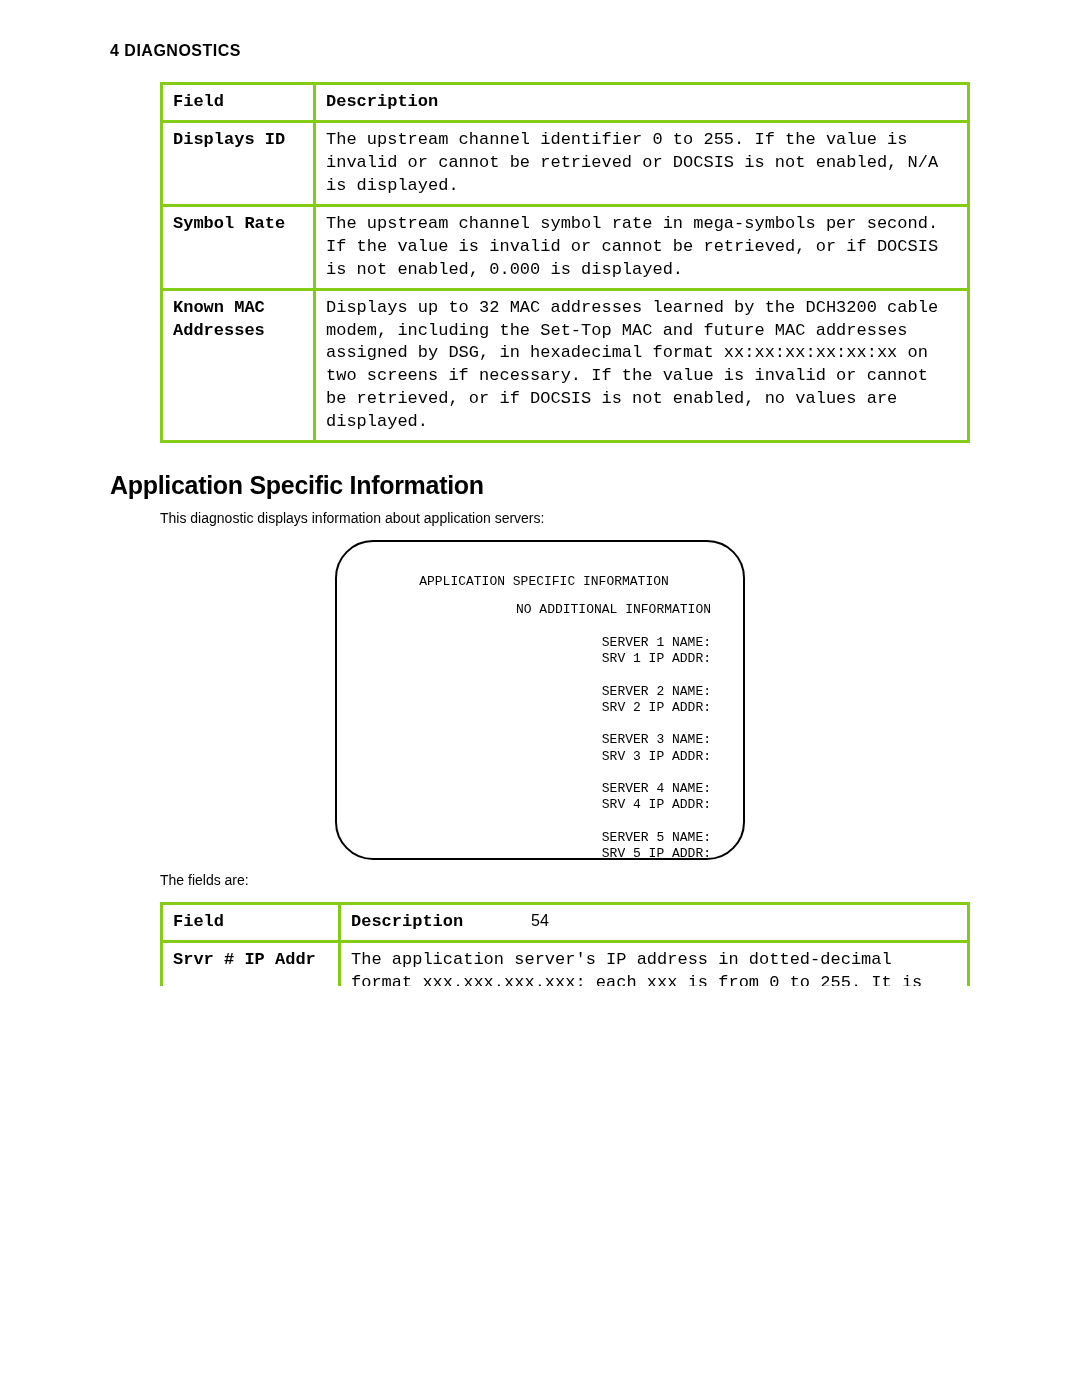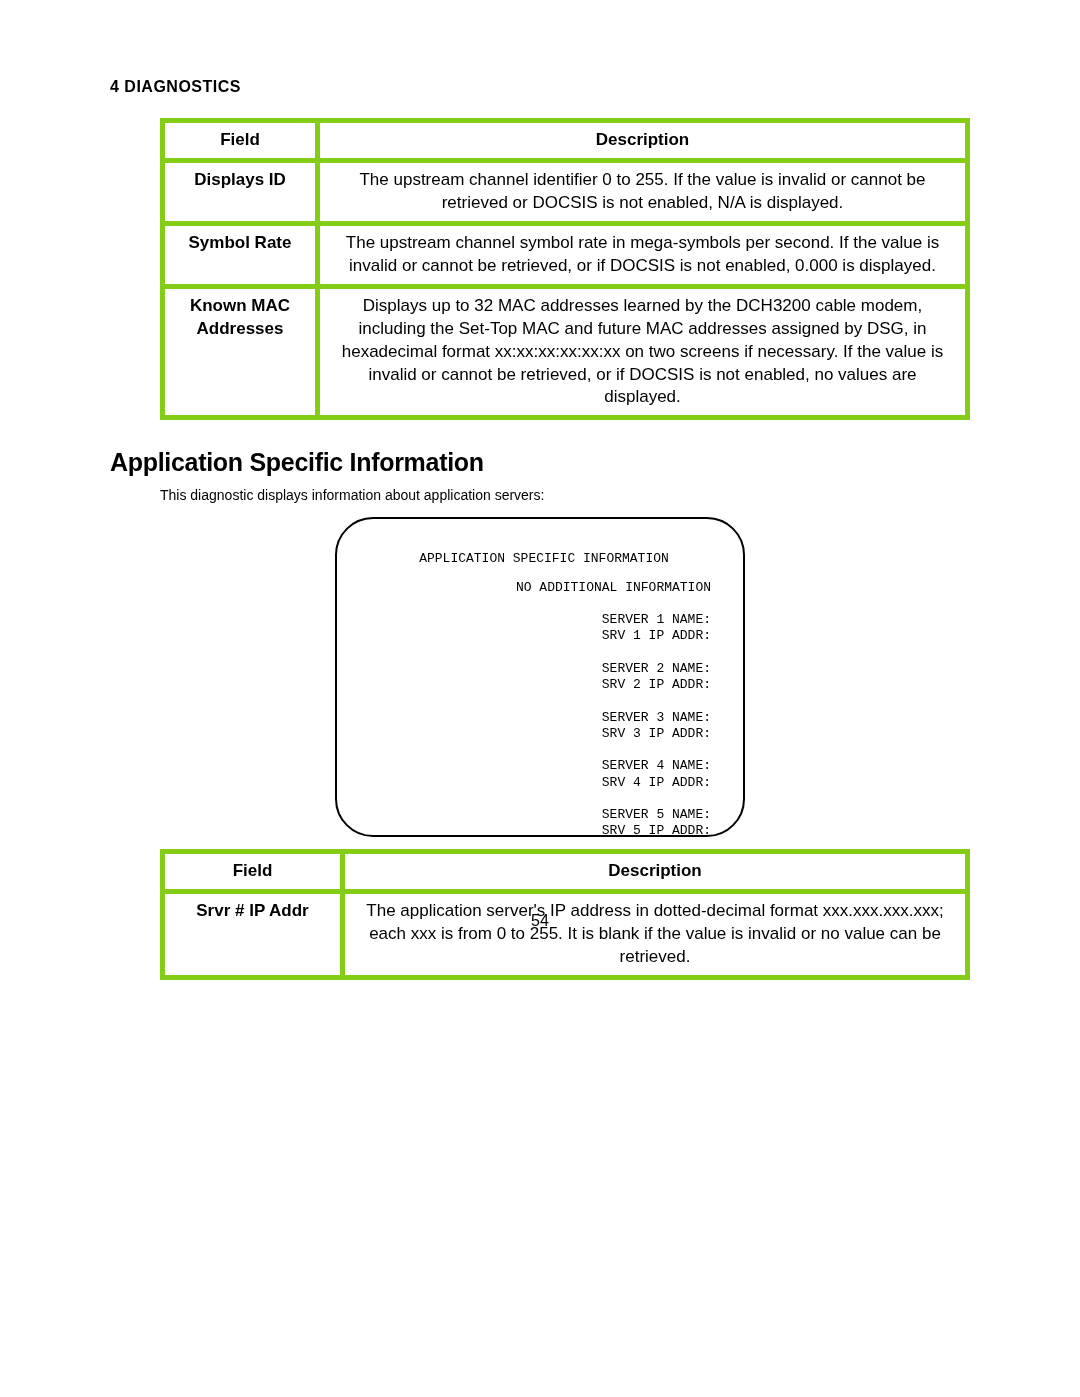--- a/index.html
+++ b/index.html
@@ -6,44 +6,45 @@
     margin: 0;
     padding: 0;
     background: #fff;
     font-family: Arial, Helvetica, sans-serif;
     color: #000;
   }
   .page {
     width: 1080px;
     height: 986px;
     box-sizing: border-box;
-    padding: 78px 110px 0 110px;
+    padding: 42px 110px 0 110px;
     position: relative;
     border-radius: 7px;
   }
   .section-num {
     font-weight: bold;
     font-size: 16px;
     letter-spacing: 0.5px;
     margin-bottom: 22px;
   }
   table.fields {
     border-collapse: collapse;
     width: 100%;
     margin-left: 50px;
     width: calc(100% - 50px);
     font-size: 17px;
   }
   table.fields th,
   table.fields td {
-    border: 5px solid #84cc16;
-    text-align: center;
+    border: 3px solid #84cc16;
+    text-align: left;
     vertical-align: top;
     padding: 6px 10px;
     line-height: 1.35;
+    font-family: Liberation Mono, monospace;
   }
   table.fields th {
     font-weight: bold;
   }
   table.fields td.fcol,
   table.fields th.fcol {
     font-weight: bold;
     width: 130px;
   }
   h2.sec-title {
@@ -142,20 +143,21 @@
 SRV 3 IP ADDR:
 
 SERVER 4 NAME:
 SRV 4 IP ADDR:
 
 SERVER 5 NAME:
 SRV 5 IP ADDR:</div>
     </div>
   </div>
 
+  <div class="body-text">The fields are:</div>
 
   <table class="fields fields2">
     <tbody>
         <tr>
       <th class="fcol">Field</th>
       <th>Description</th>
     </tr>
     <tr>
       <td class="fcol">Srvr # IP Addr</td>
       <td>The application server's IP address in dotted-decimal format xxx.xxx.xxx.xxx; each xxx is from 0 to 255. It is blank if the value is invalid or no value can be retrieved.</td>

